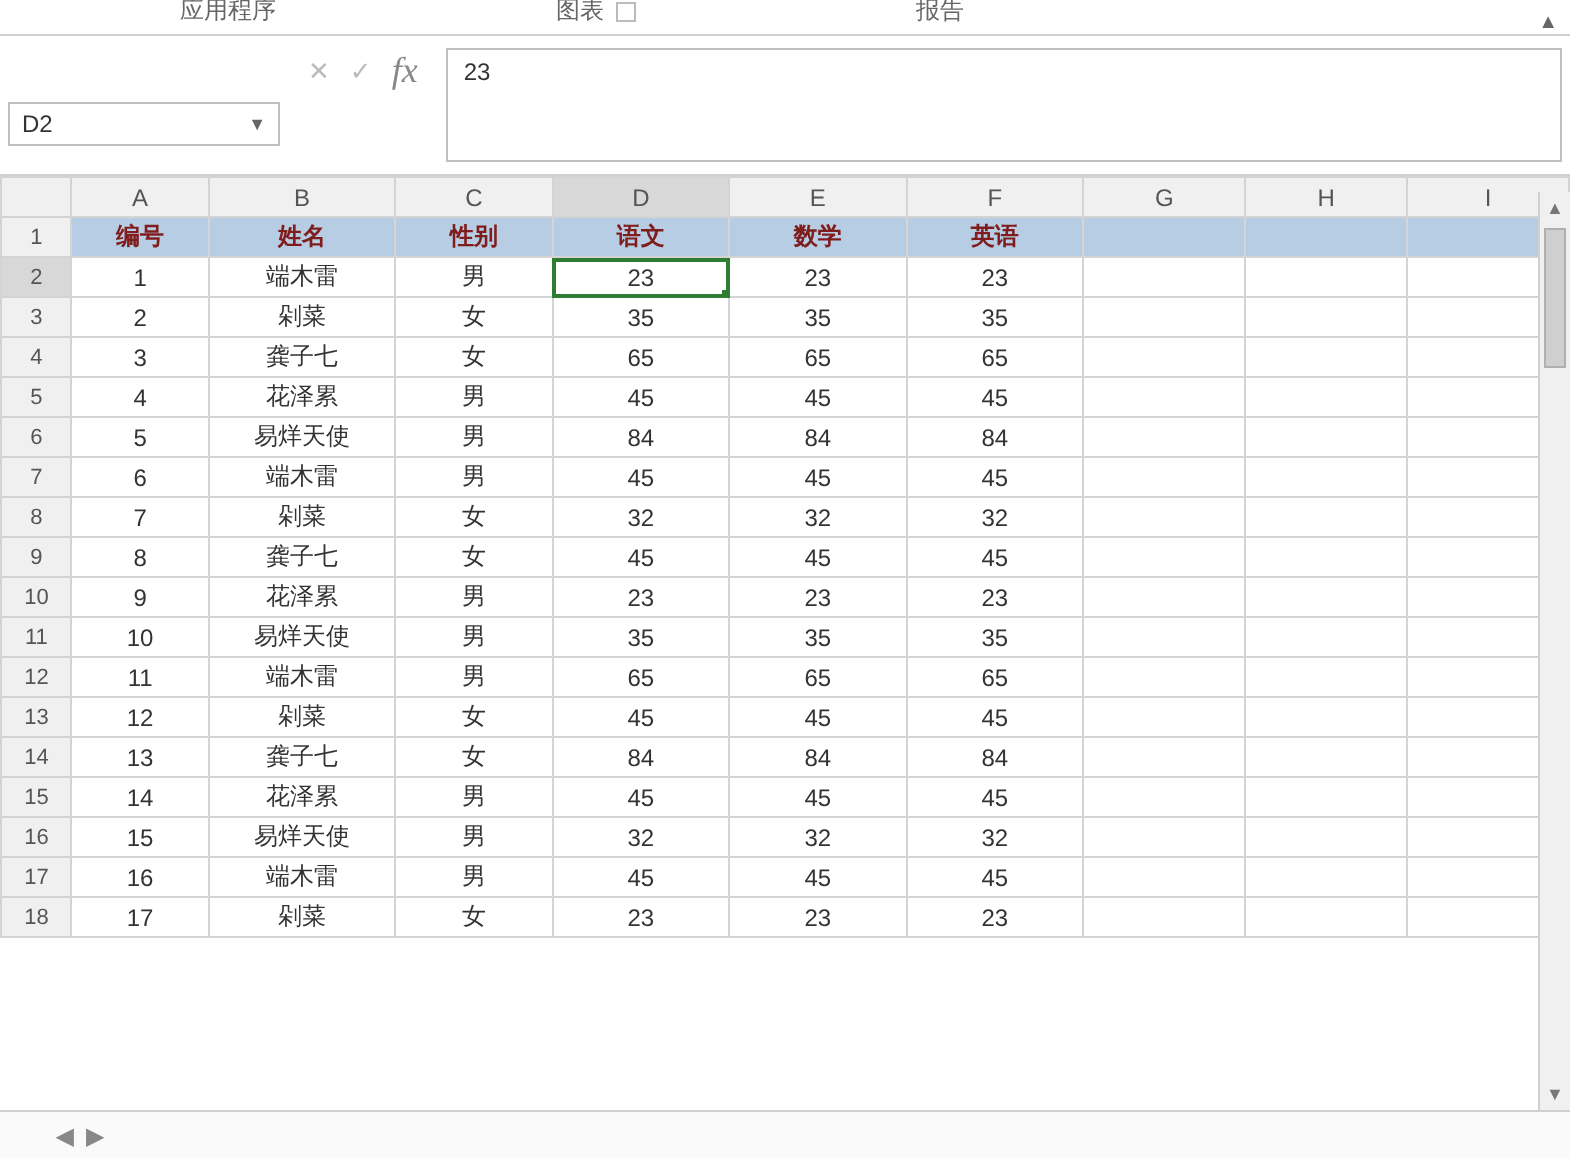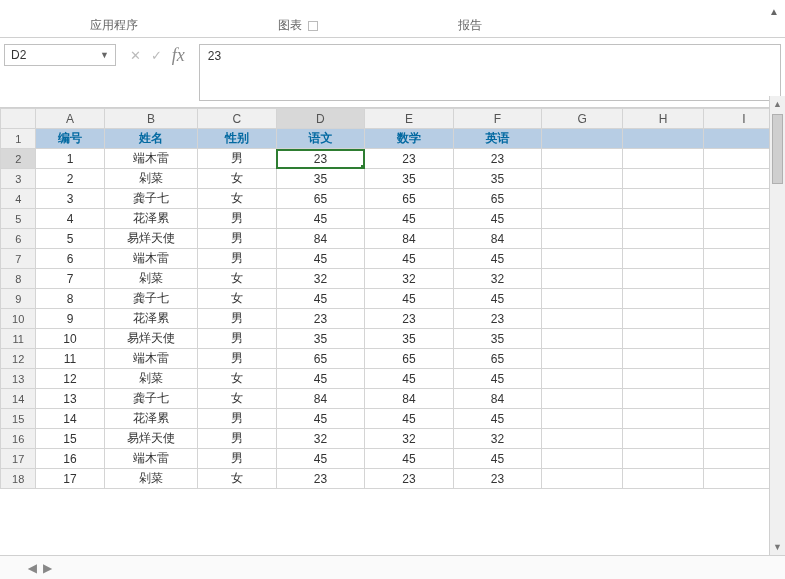--- a/index.html
+++ b/index.html
@@ -1,43 +1,43 @@
 <!DOCTYPE html>
 <html><head>
 <meta charset="utf-8">
 <style>
   * { box-sizing: border-box; margin: 0; padding: 0; font-family: "Microsoft YaHei", Arial, sans-serif; }
   body { background: #fff; width: 785px; height: 579px; overflow: hidden; position: relative; font-size: 12px; color: #333; }
 
-  .ribbon-strip { height: 38px; border-bottom: 1px solid #d0d0d0; display: flex; align-items: flex-end; padding-left: 90px; gap: 140px; color: #666; font-size: 12px; }
+  .ribbon-strip { height: 18px; border-bottom: 1px solid #d0d0d0; display: flex; align-items: flex-end; padding-left: 90px; gap: 140px; color: #666; font-size: 12px; }
   .ribbon-strip .grp { display: flex; align-items: center; gap: 6px; padding-bottom: 3px; }
   .ribbon-strip .launcher { width: 10px; height: 10px; border: 1px solid #bbb; position: relative; }
 
   .collapse-caret { position: absolute; right: 6px; top: 6px; font-size: 10px; color: #666; cursor: pointer; }
 
   .formula-area { display: flex; align-items: stretch; border-bottom: 1px solid #d0d0d0; height: 70px; padding: 6px 4px; gap: 6px; }
-  .namebox { width: 112px; height: 22px; border: 1px solid #c0c0c0; display: flex; align-items: center; padding: 0 6px; justify-content: space-between; background: #fff; }
+  .namebox { width: 136px; height: 22px; border: 1px solid #c0c0c0; display: flex; align-items: center; padding: 0 6px; justify-content: space-between; background: #fff; margin-top: 27px; }
   .namebox .dd { font-size: 9px; color: #666; }
   .fb-buttons { display: flex; align-items: center; height: 22px; gap: 10px; padding: 0 8px; color: #bbb; }
   .fb-buttons span { font-size: 13px; }
   .fb-buttons .fx { font-style: italic; font-family: serif; color: #888; font-size: 18px; }
   .fb-input-wrap { flex: 1; border: 1px solid #c0c0c0; display: flex; align-items: flex-start; padding: 4px 8px; background: #fff; }
 
   .grid-wrap { position: relative; width: 100%; }
   table.sheet { border-collapse: collapse; table-layout: fixed; width: 100%; }
   table.sheet th, table.sheet td { border: 1px solid #d4d4d4; height: 20px; text-align: center; font-size: 12px; font-weight: normal; overflow: hidden; white-space: nowrap; }
   table.sheet thead th { background: #f0f0f0; color: #555; }
   table.sheet tbody th { background: #f0f0f0; color: #555; width: 28px; font-size: 11px; }
   table.sheet td { background: #fff; }
   .col-A { width: 54px; } .col-B { width: 74px; } .col-C { width: 62px; }
   .col-D { width: 70px; } .col-E { width: 70px; } .col-F { width: 70px; }
   .col-rest { width: 64px; }
   th.col-sel { background: #d8d8d8 !important; color: #2e7d32; }
   tbody th.row-sel { background: #d8d8d8 !important; color: #2e7d32; }
-  tr.header-row td { background: #b7cde4; font-weight: bold; color: #0369a1; }
+  tr.header-row td { background: #b7cde4; font-weight: bold; color: #7f1d1d; }
   td.active { outline: 2px solid #2e7d32; outline-offset: -2px; position: relative; }
   td.active::after { content: ""; position: absolute; right: -2px; bottom: -2px; width: 5px; height: 5px; background: #2e7d32; }
 
   .vscroll { position: absolute; right: 0; top: 96px; bottom: 24px; width: 16px; background: #f0f0f0; border-left: 1px solid #d0d0d0; }
   .vscroll .up, .vscroll .down { height: 16px; text-align: center; font-size: 9px; color: #777; line-height: 16px; }
   .vscroll .thumb { position: absolute; top: 18px; left: 2px; right: 2px; height: 70px; background: #cfcfcf; border: 1px solid #b0b0b0; }
 
   .tabbar { position: absolute; left: 0; right: 0; bottom: 0; height: 24px; border-top: 1px solid #d0d0d0; display: flex; align-items: center; background: #fafafa; font-size: 12px; }
   .tabbar .nav { width: 80px; display: flex; justify-content: center; gap: 6px; color: #888; }
   .tabbar .tab { padding: 3px 18px; border: 1px solid #c0c0c0; border-bottom: none; background: #fff; margin-right: 2px; color: #555; }

